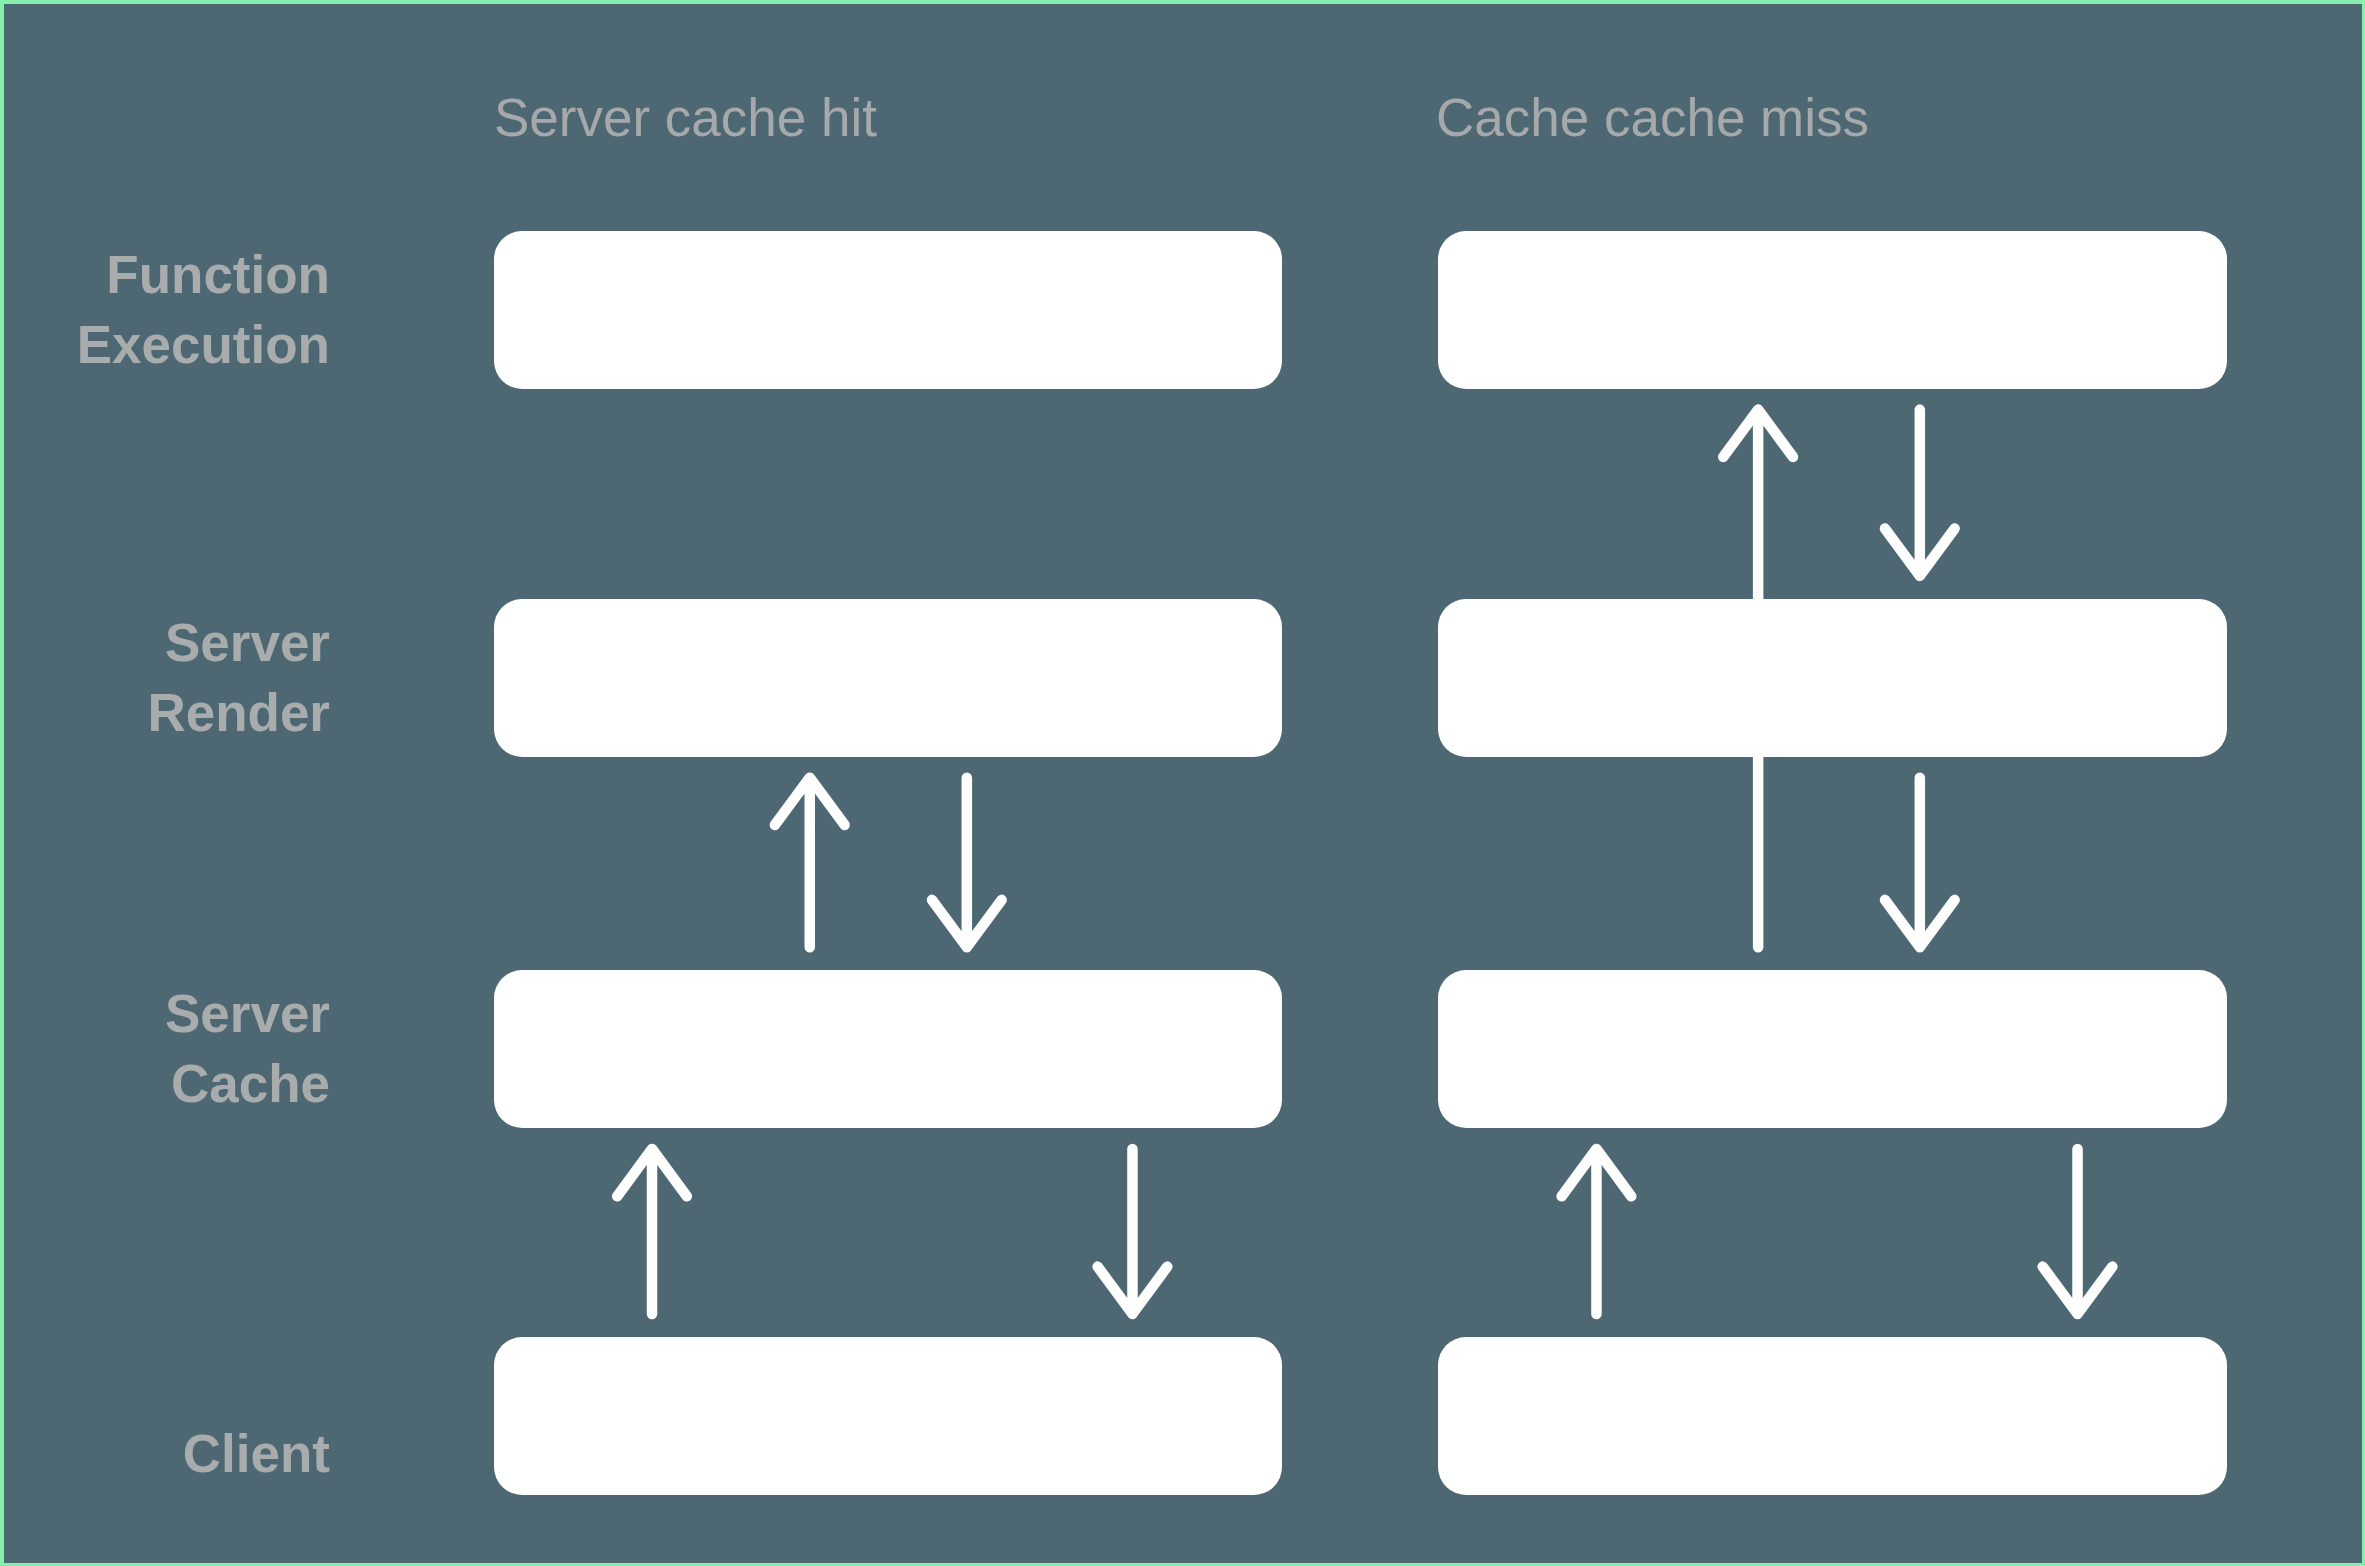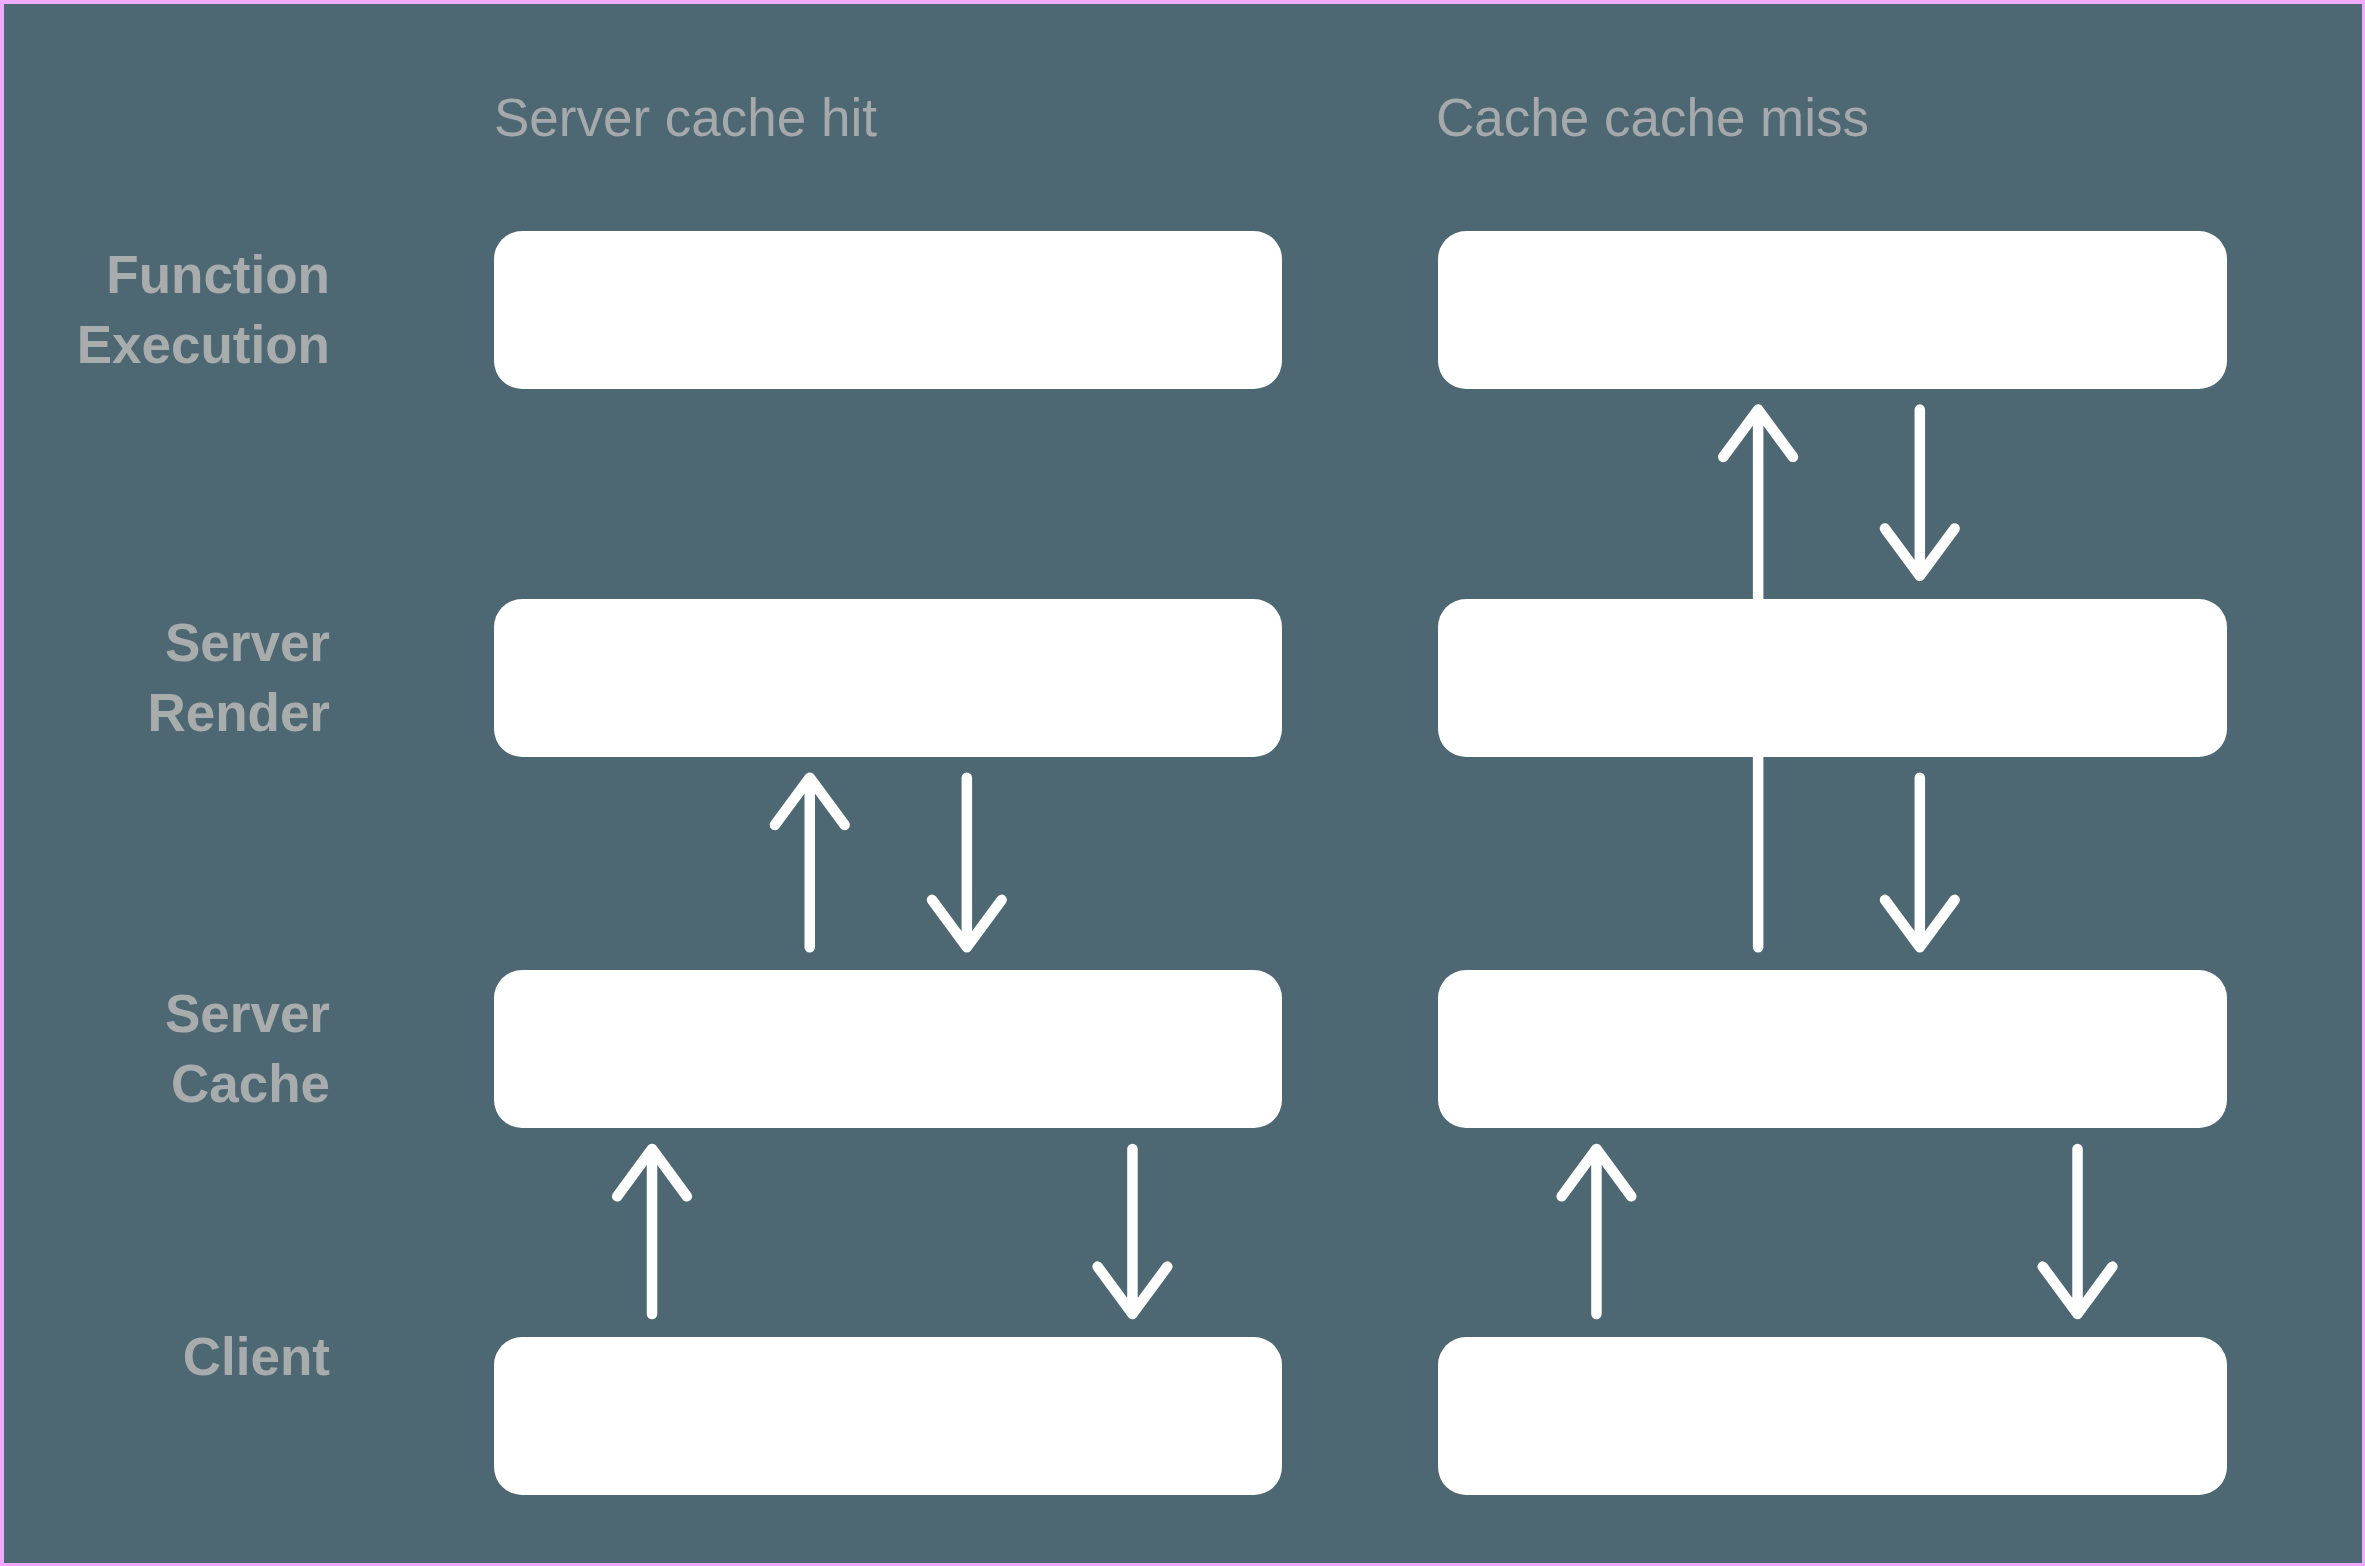--- a/index.html
+++ b/index.html
@@ -3,21 +3,21 @@
 <meta charset="utf-8">
 <style>
   html, body { margin: 0; padding: 0; }
   body { background: #000; }
 
   .canvas {
     position: relative;
     width: 2366px;
     height: 1567px;
     background: #4D6873;
-    border: 4px solid #f0abfc;
+    border: 4px solid #86efac;
     box-sizing: border-box;
     overflow: hidden;
     font-family: "Liberation Sans", sans-serif;
   }
 
   .col-title {
     position: absolute;
     top: 87px;
     font-size: 53px;
     line-height: 53px;
@@ -38,21 +38,21 @@
     line-height: 70px;
     color: #A9ACAD;
     transform: translateY(-50%);
     z-index: 3;
     font-weight: bold;
   }
   .row-label .lbl-line { display: block; }
   #label-function-execution { top: 306px; }
   #label-server-cache       { top: 674px; }
   #label-server-render      { top: 1045px; }
-  #label-client             { top: 1353px; }
+  #label-client             { top: 1450px; }
 
   #arrow-layer {
     position: absolute;
     left: 0; top: 0;
     width: 2366px;
     height: 1567px;
     z-index: 1;
   }
   #arrow-layer path {
     stroke: #FFFFFF;

